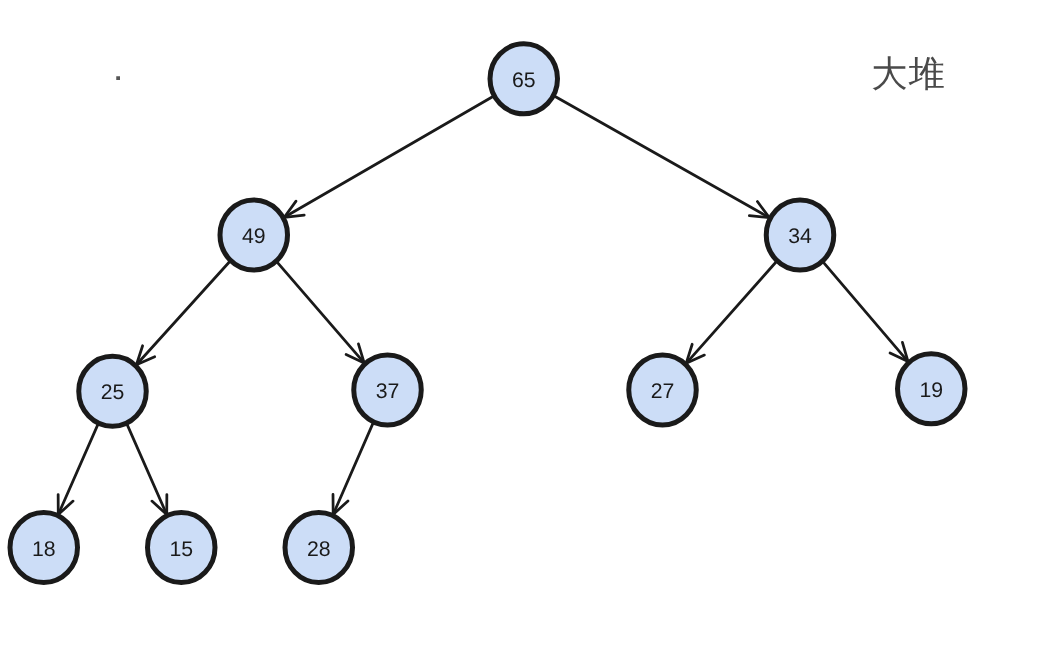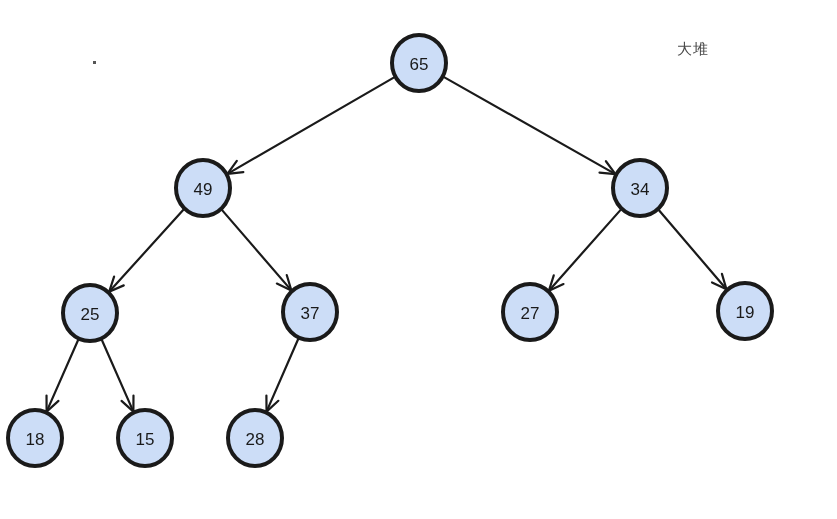--- a/index.html
+++ b/index.html
@@ -51,25 +51,26 @@
   .edge-arrow {
     stroke: #1a1a1a;
     stroke-width: 2.2;
     fill: none;
     stroke-linecap: round;
     stroke-linejoin: round;
   }
   .diagram-title {
     position: absolute;
     font-family: Liberation Serif, serif;
-    font-size: 15px;
+    font-size: 29px;
     color: #4a4a4a;
     letter-spacing: 1px;
     white-space: nowrap;
     user-select: none;
+    margin-left: 20px;
   }
   .stray-dot {
     position: absolute;
     width: 3px;
     height: 3px;
     background: #555555;
   }
 </style>
 </head>
 <body>

